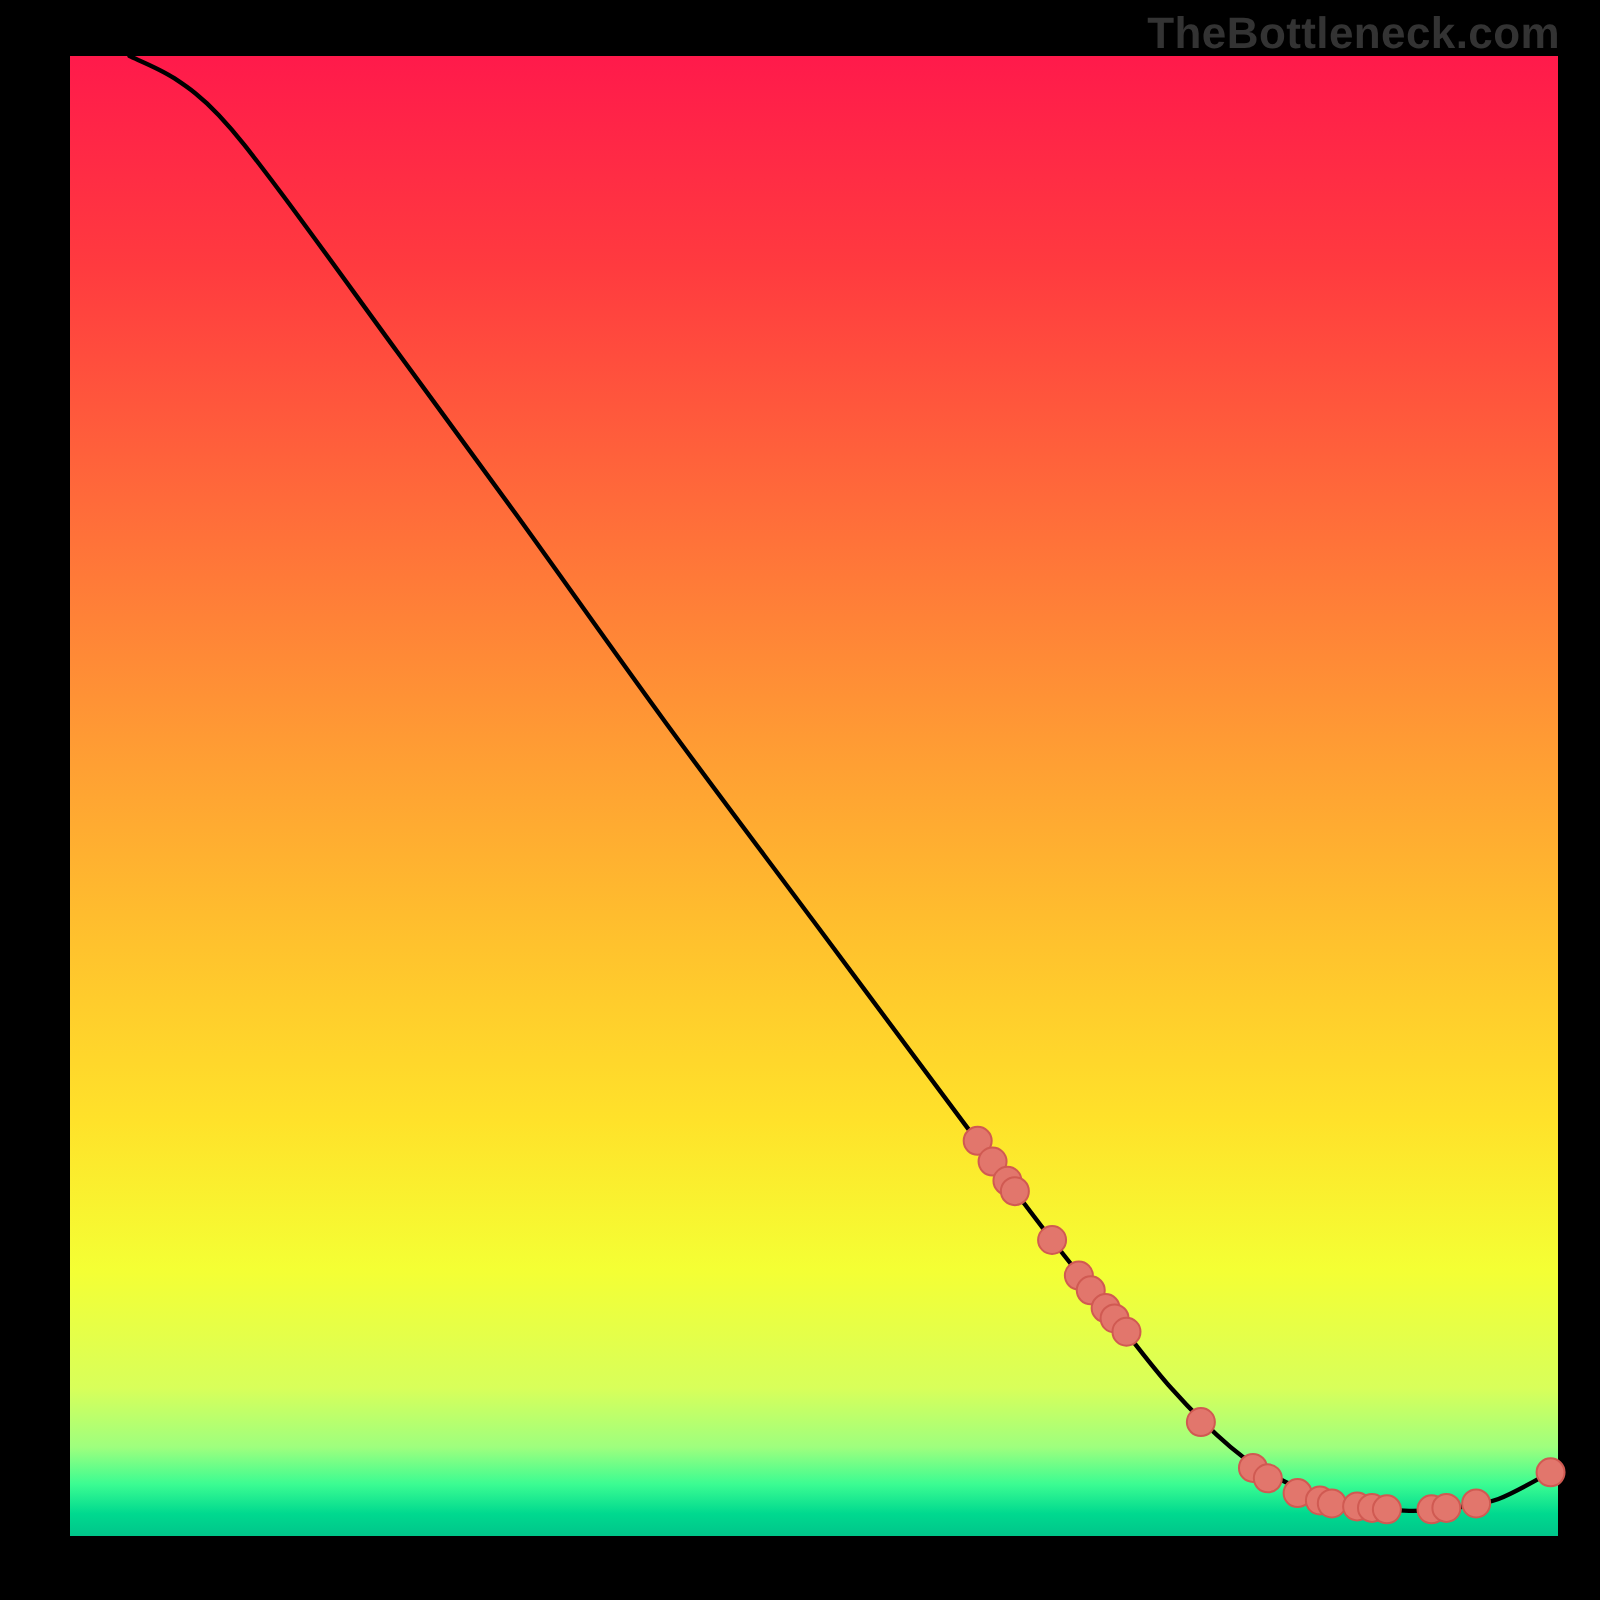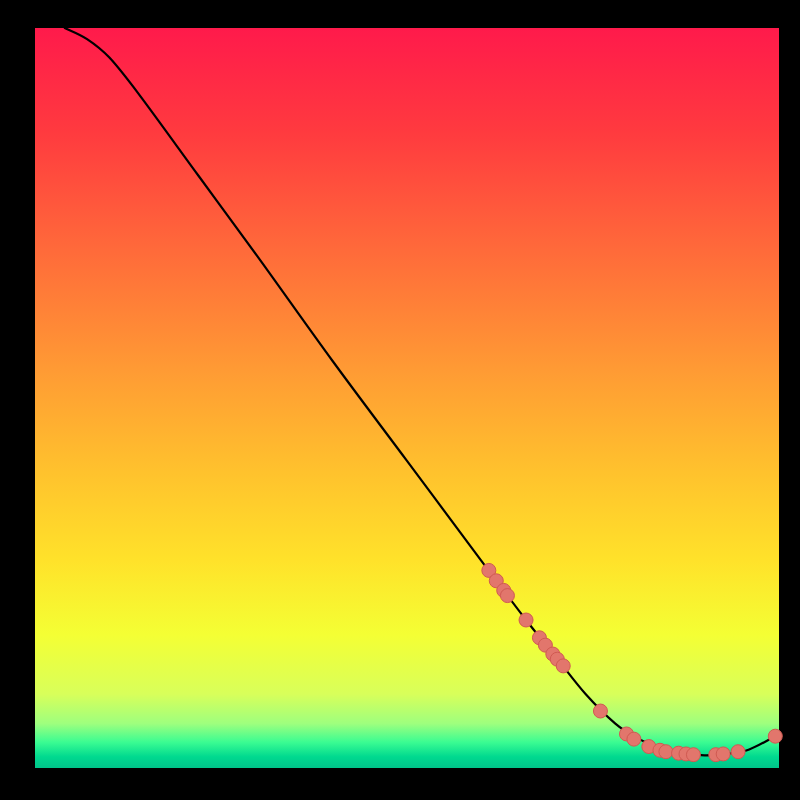--- a/index.html
+++ b/index.html
@@ -31,20 +31,21 @@
   svg {
     position: absolute;
     top: 0;
     left: 0;
   }
 </style>
 </head>
 <body>
 
 <div id="container">
+  <div id="watermark">TheBottleneck.com</div>
   <svg id="chart-svg" width="800" height="800" viewBox="0 0 800 800">
       <defs>
         <linearGradient id="bg-grad" x1="0" y1="0" x2="0" y2="1">
           <stop offset="0.00%" stop-color="#ff1a4b"></stop>
           <stop offset="14.00%" stop-color="#ff3a3f"></stop>
           <stop offset="30.00%" stop-color="#ff6a3a"></stop>
           <stop offset="46.00%" stop-color="#ff9a34"></stop>
           <stop offset="60.00%" stop-color="#ffc22d"></stop>
           <stop offset="72.00%" stop-color="#ffe22a"></stop>
           <stop offset="82.00%" stop-color="#f4ff34"></stop>

